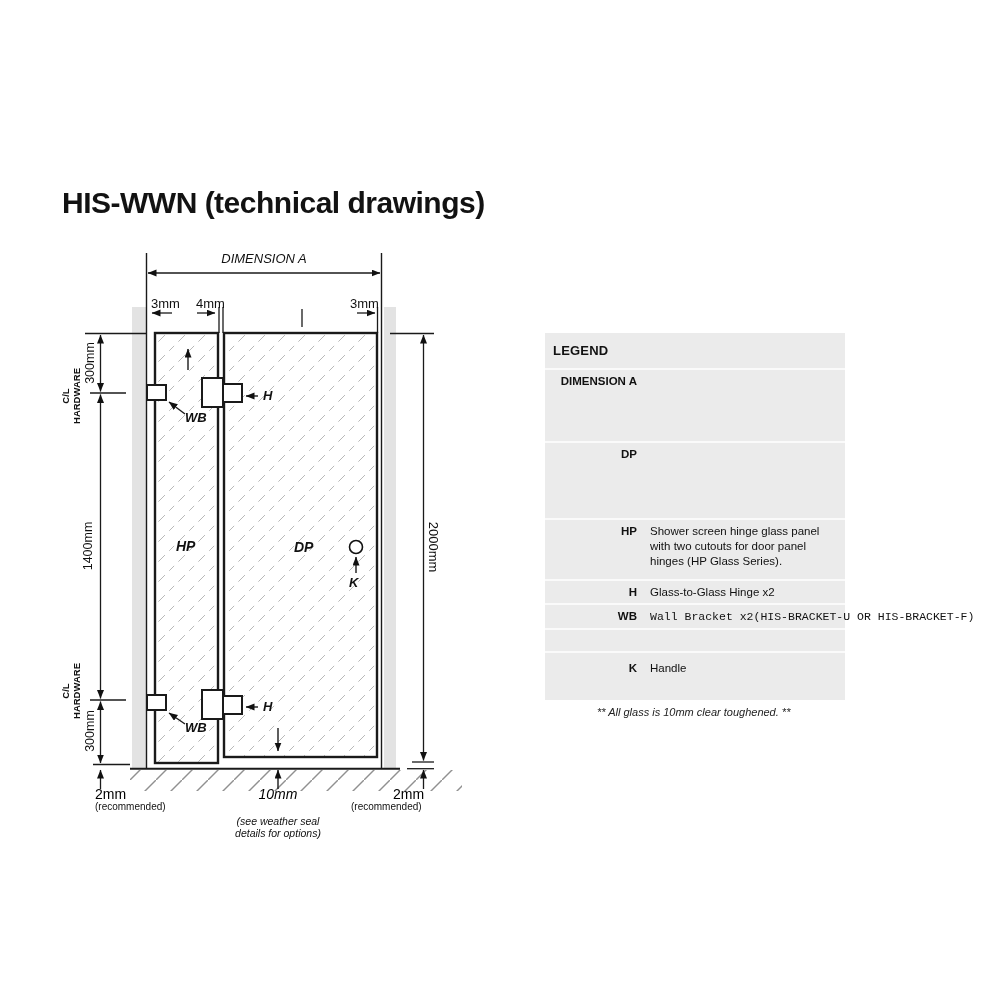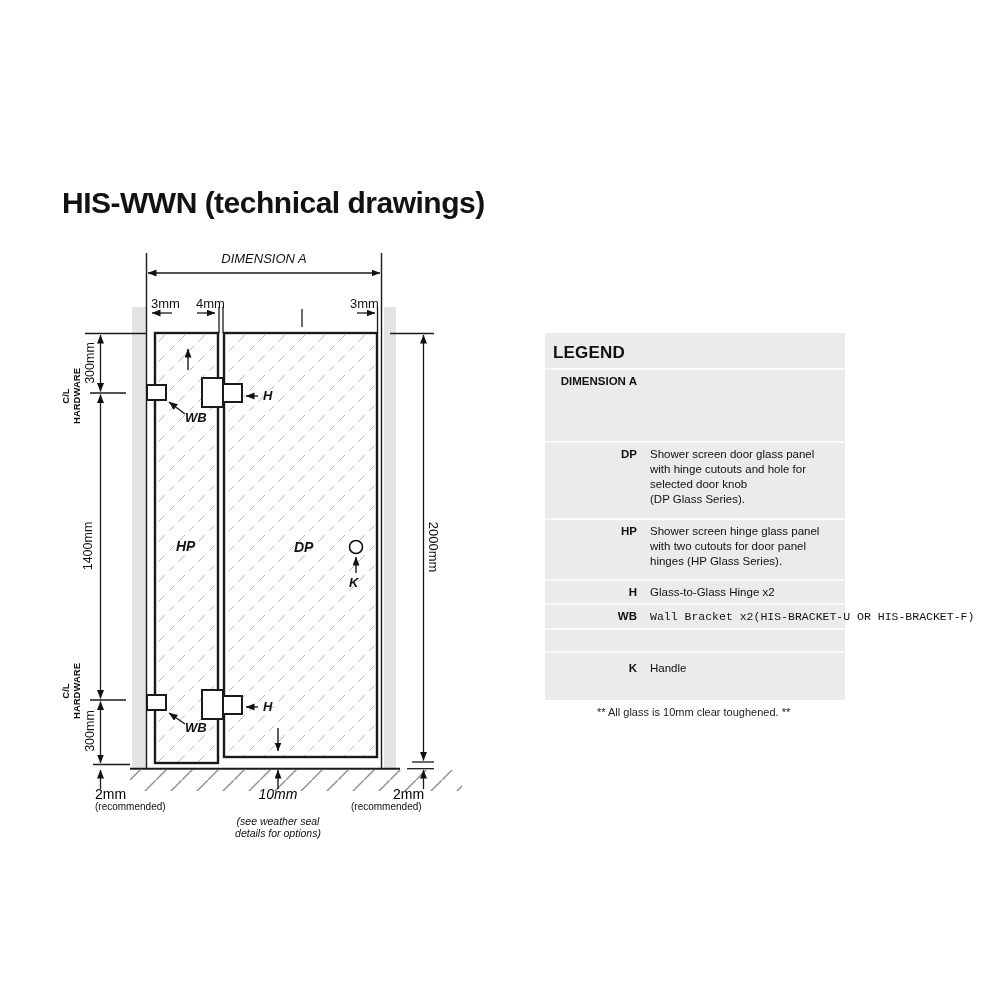--- a/index.html
+++ b/index.html
@@ -16,26 +16,26 @@
   .plabel{font-size:14px;font-weight:bold;font-style:italic;color:#111;}
   .slabel{font-size:13px;font-weight:bold;font-style:italic;color:#111;}
   .rot{position:absolute;white-space:nowrap;transform:translate(-50%,-50%) rotate(-90deg);
        font-size:12.5px;color:#111;}
   .rot90{position:absolute;white-space:nowrap;transform:translate(-50%,-50%) rotate(90deg);
        font-size:13px;color:#111;}
   .clh{font-size:9.5px;font-weight:bold;line-height:10.5px;text-align:center;}
   .center{text-align:center;}
   
   .legend{position:absolute;left:545px;top:333px;width:300px;height:367px;background:#ebebeb;}
-  .lheader{padding:10px 0 0 8px;font-size:17px;font-weight:bold;letter-spacing:0.2px;height:25px;}
+  .lheader{padding:10px 0 0 8px;font-size:13px;font-weight:bold;letter-spacing:0.2px;height:25px;}
   .lrow{display:flex;border-top:2px solid #fafafa;padding-top:4px;box-sizing:border-box;}
   .lterm{flex:none;width:92px;text-align:right;font-weight:bold;font-size:11.5px;line-height:15px;}
   .ldesc{margin-left:13px;width:192px;font-size:11.5px;line-height:15px;}
   .nowrap{white-space:nowrap;overflow:visible;width:auto;font-family:Liberation Mono, monospace;}
-  .footnote{position:absolute;left:597px;top:706px;font-size:11px;color:#222;}
+  .footnote{position:absolute;left:597px;top:706px;font-size:11px;font-style:italic;color:#222;}
 </style>
 </head>
 <body>
 
 <div id="canvas">
 
   <svg id="drawing-svg" width="1000" height="1000" viewBox="0 0 1000 1000">
     <defs>
       <marker id="ah" markerUnits="userSpaceOnUse" markerWidth="10" markerHeight="8" refX="8.5" refY="3.5" orient="auto-start-reverse">
         <path d="M0,0 L8.8,3.5 L0,7 Z" fill="#111"></path>
@@ -175,26 +175,20 @@
 
   <div class="legend">
     <div class="lheader">LEGEND</div>
 
     <div class="lrow" style="min-height:73px;">
       <div class="lterm">DIMENSION A</div>
     </div>
 
     <div class="lrow" style="min-height:77px;">
       <div class="lterm">DP</div>
-      <div class="ldesc">
-        <div>Shower screen door glass panel</div>
-        <div>with hinge cutouts and hole for</div>
-        <div>selected door knob</div>
-        <div>(DP Glass Series).</div>
-      </div>
     </div>
 
     <div class="lrow" style="min-height:61px;">
       <div class="lterm">HP</div>
       <div class="ldesc">
         <div>Shower screen hinge glass panel</div>
         <div>with two cutouts for door panel</div>
         <div>hinges (HP Glass Series).</div>
       </div>
     </div>

